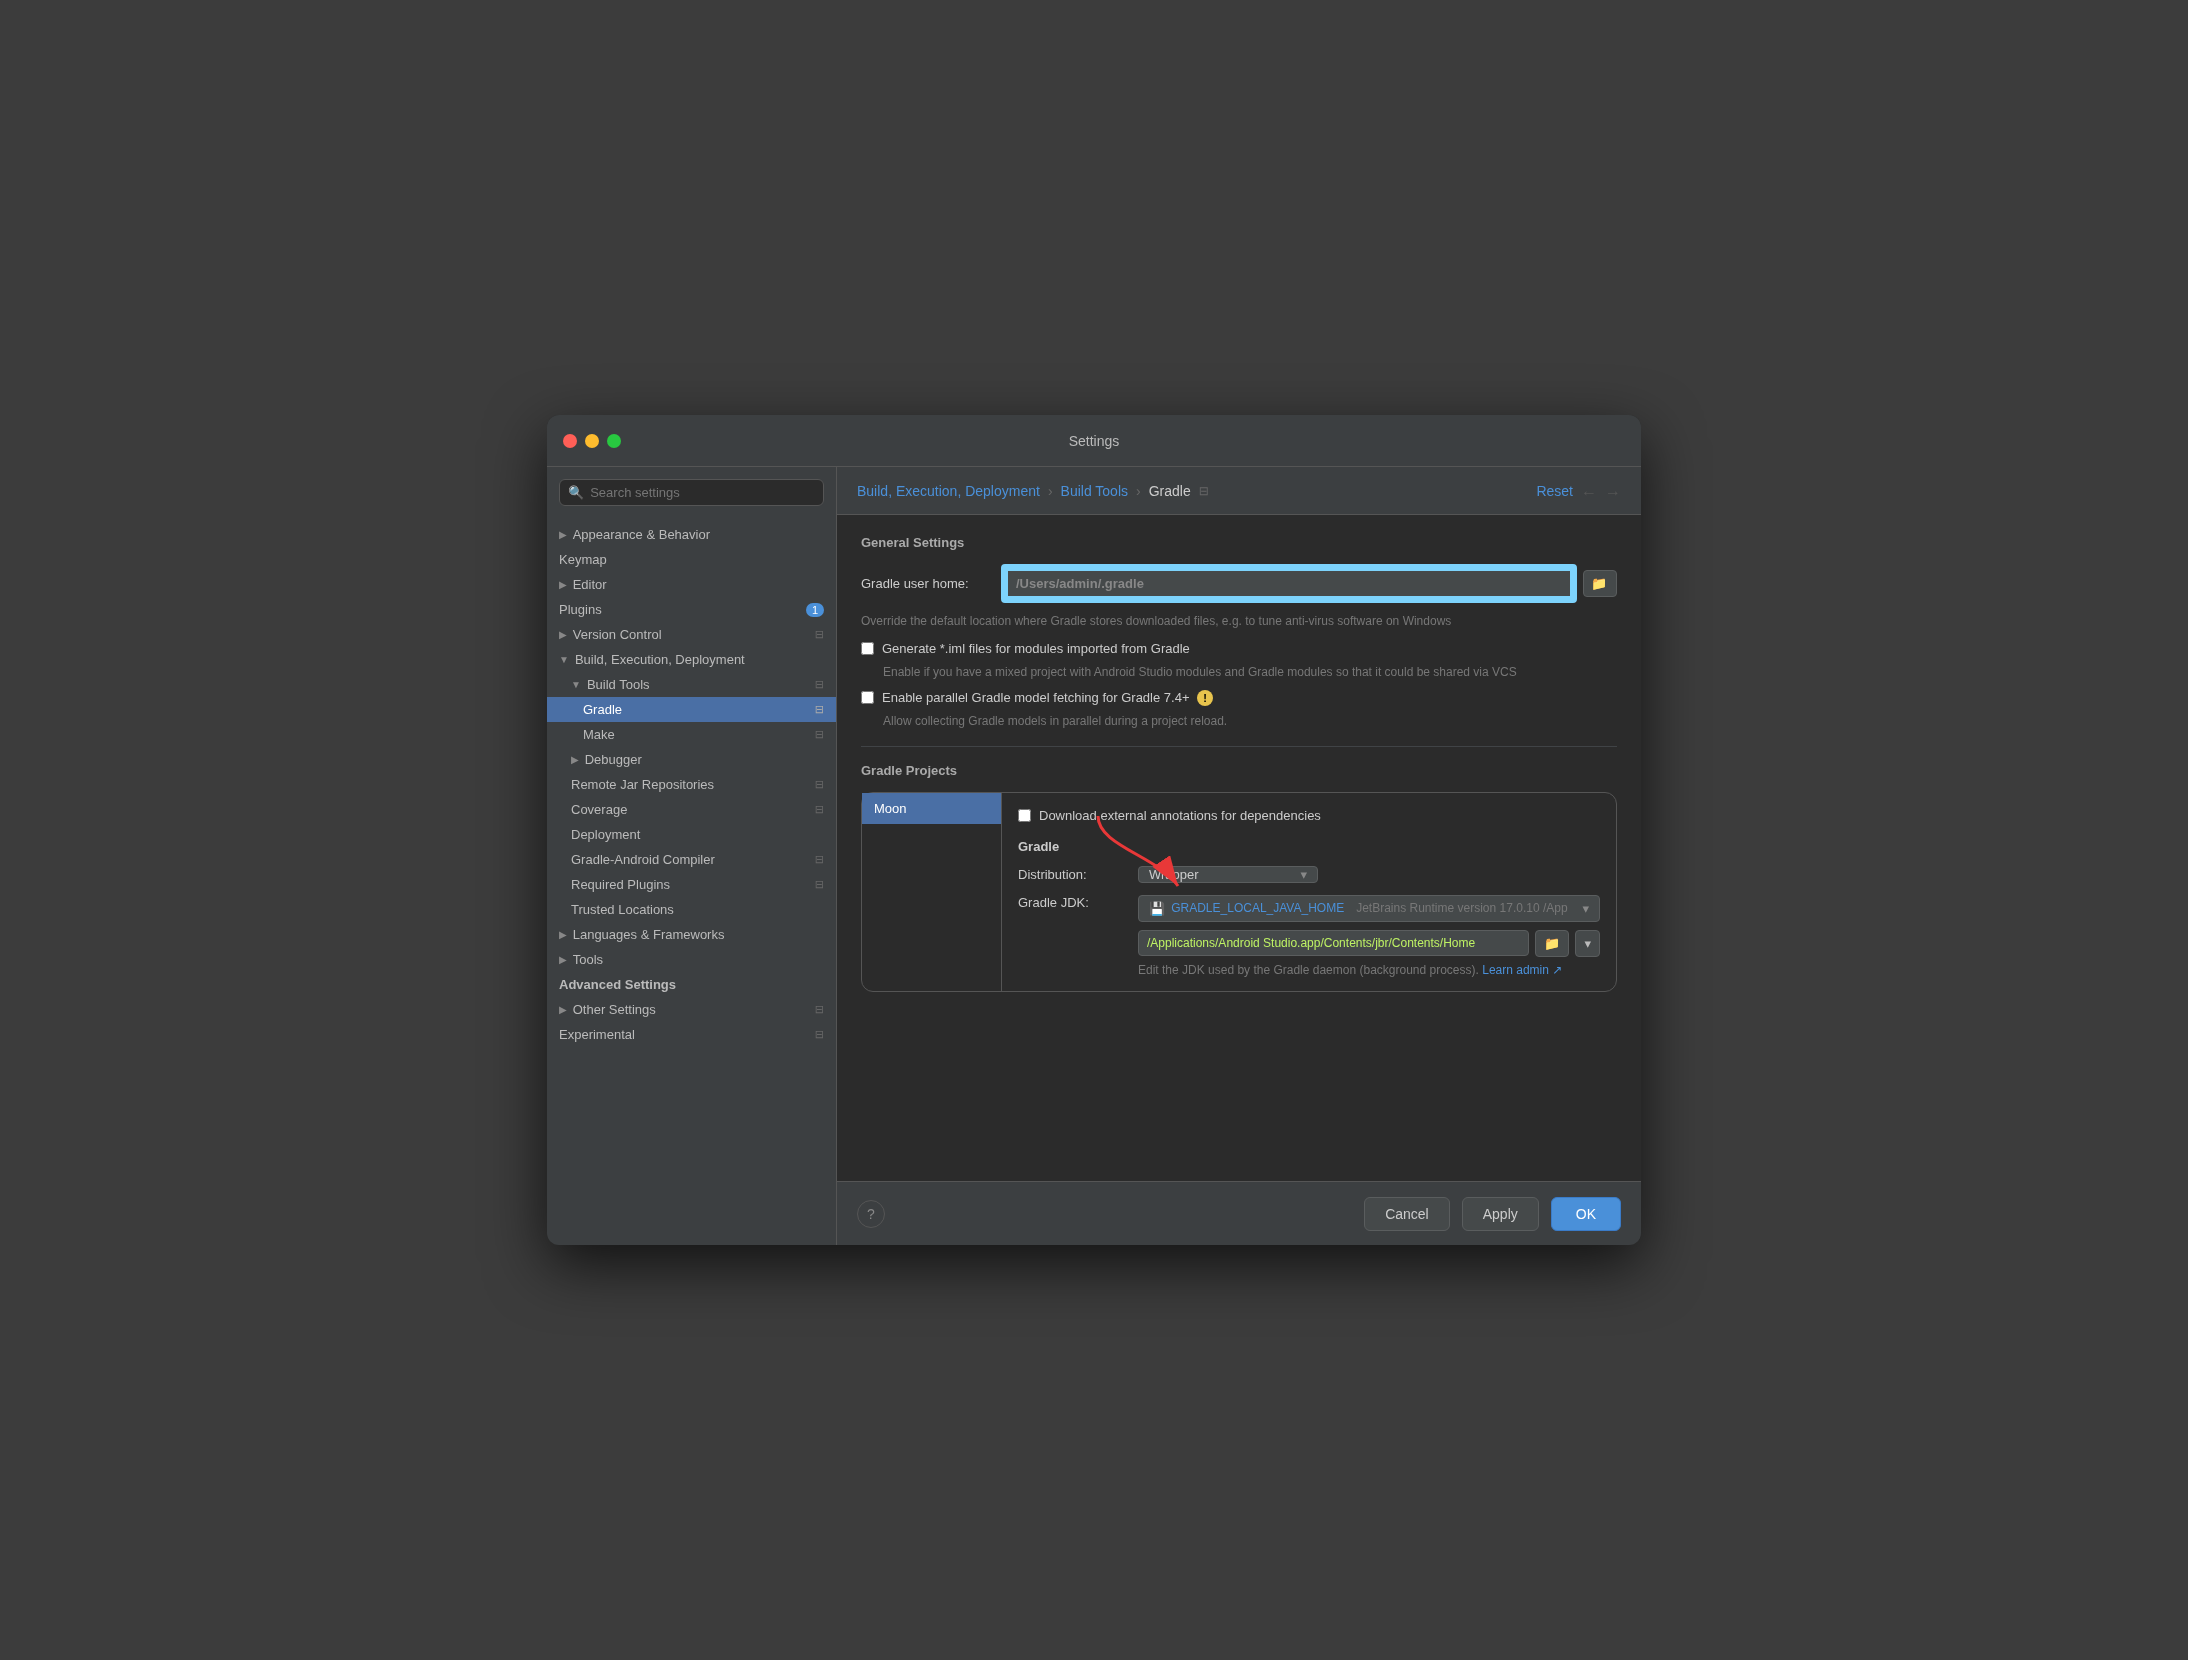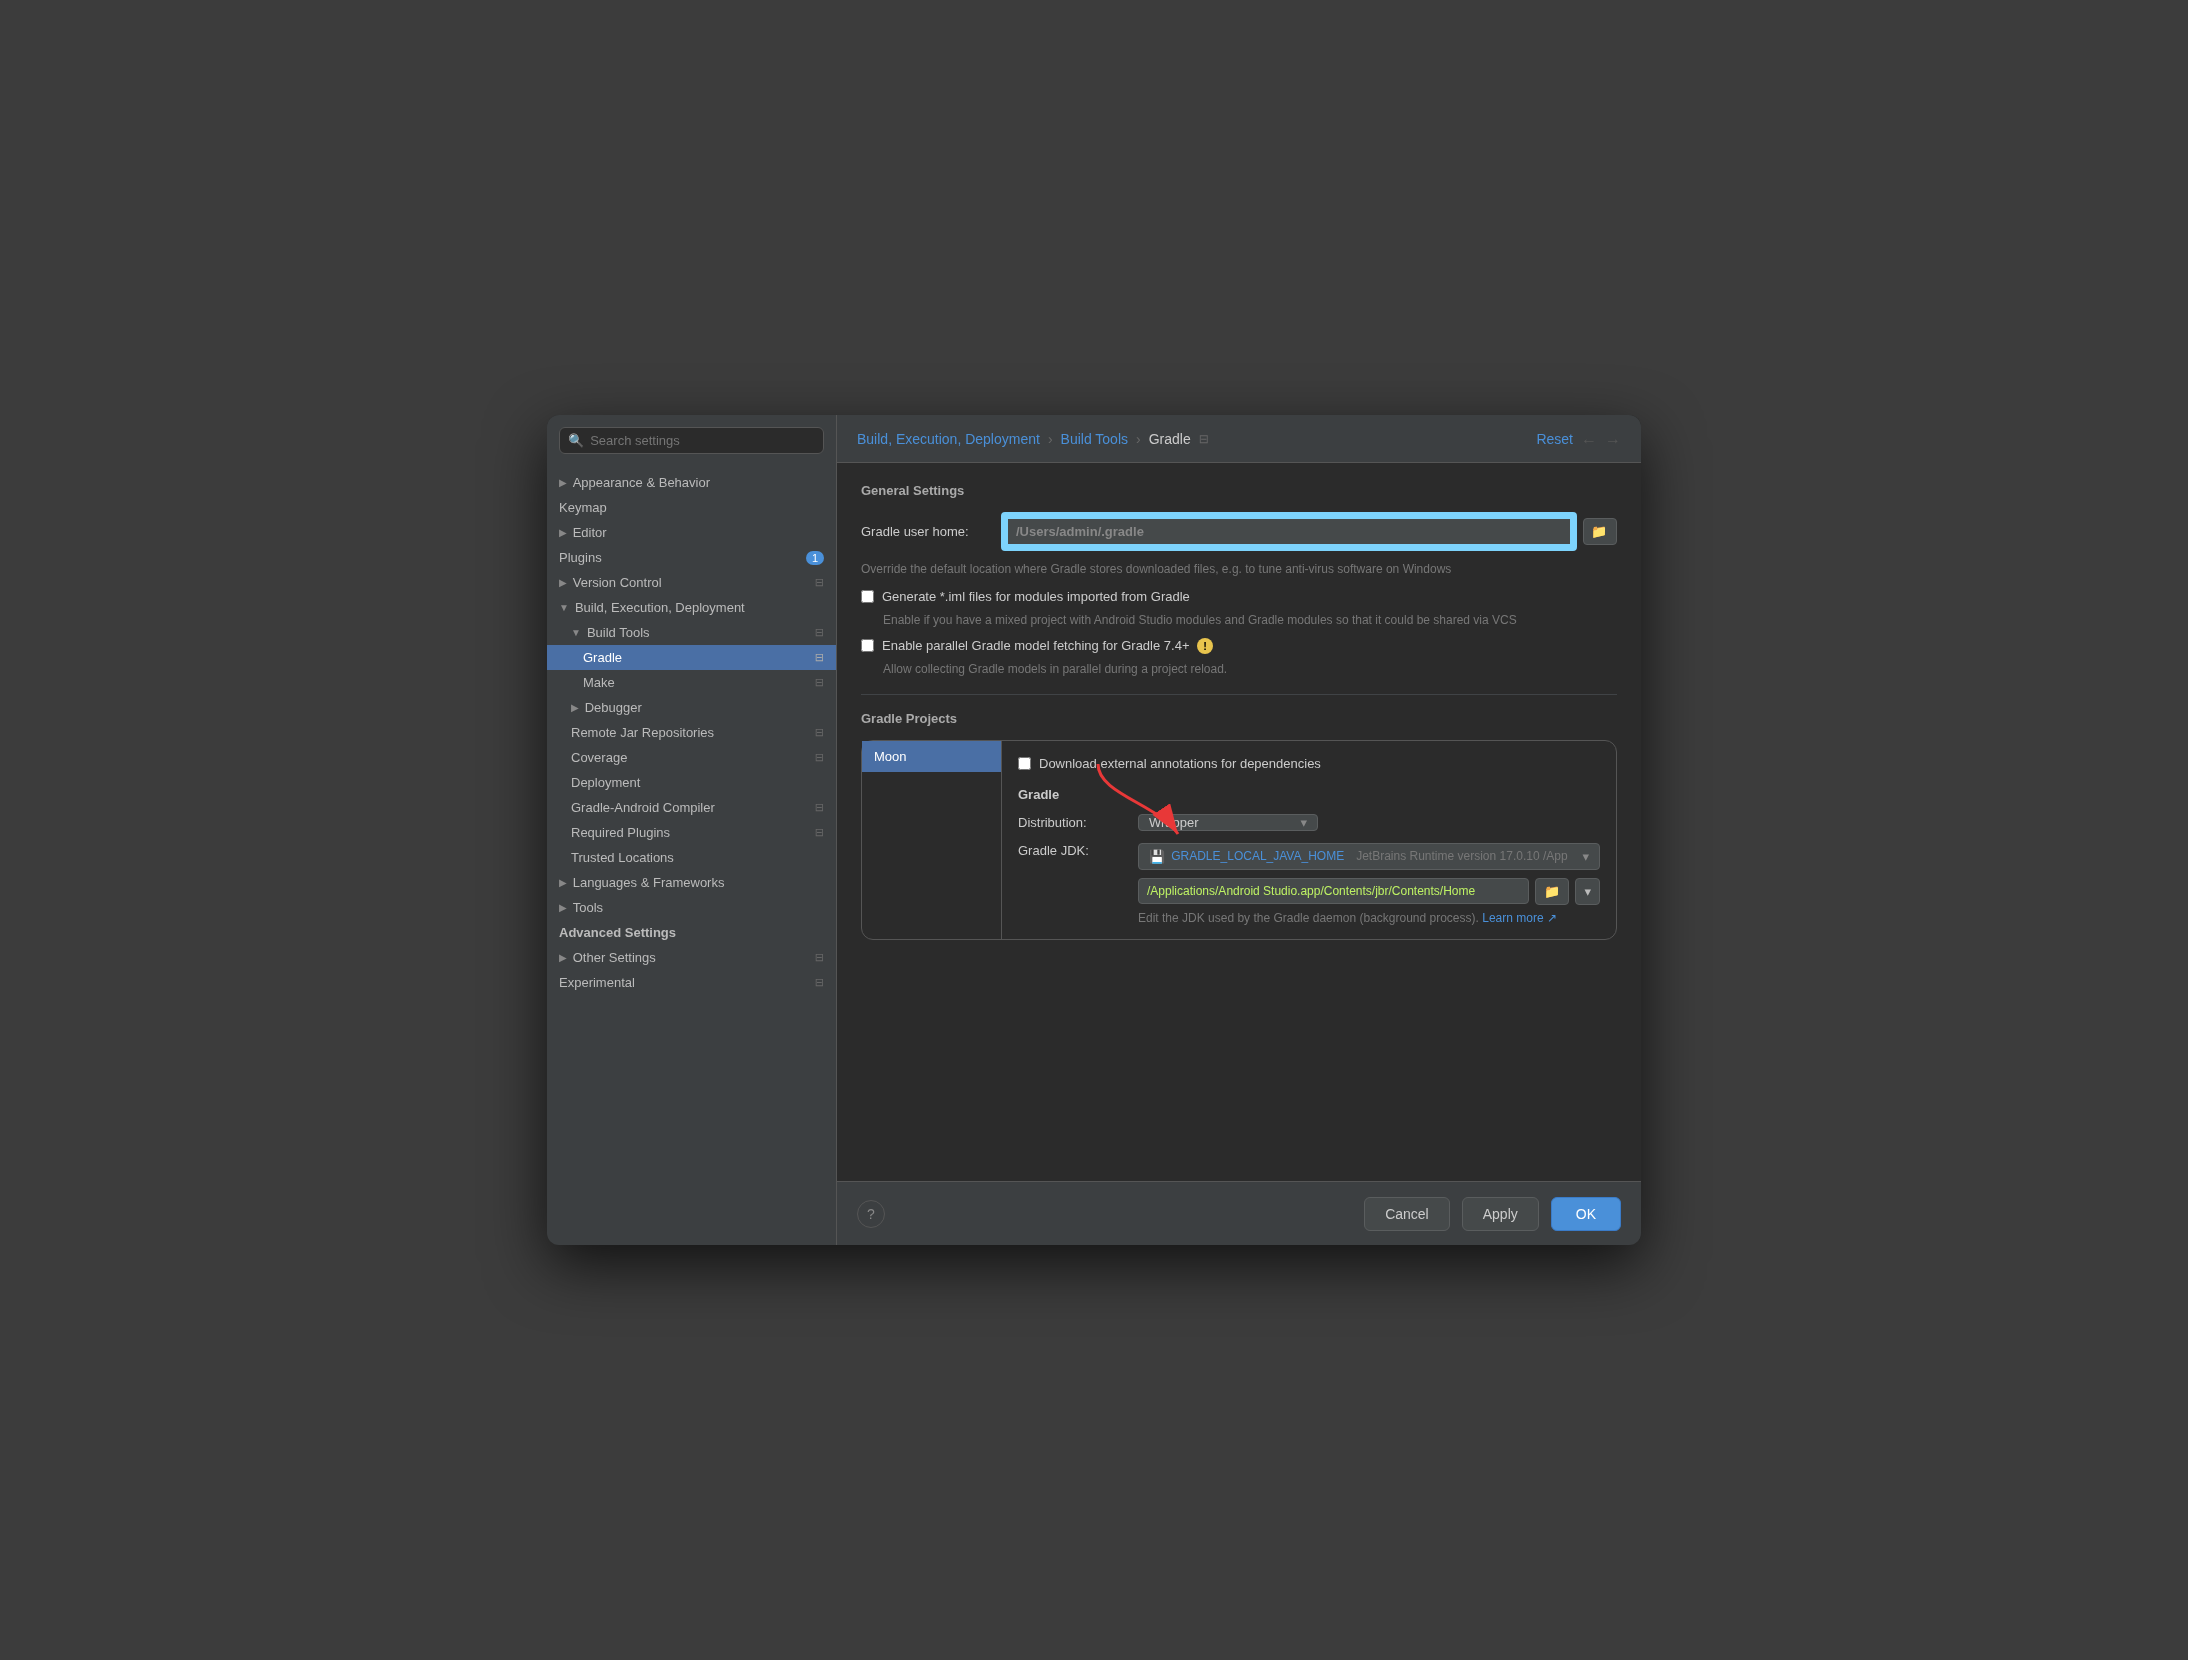--- a/index.html
+++ b/index.html
@@ -418,20 +418,28 @@
     
     ::-webkit-scrollbar { width: 6px; }
     ::-webkit-scrollbar-track { background: #3c3f41; }
     ::-webkit-scrollbar-thumb { background: #555; border-radius: 3px; }
   </style>
 </head>
 <body>
 
 <div class="window">
 
+  <div class="titlebar">
+    <div class="titlebar-buttons">
+      <button class="tb-btn tb-close"></button>
+      <button class="tb-btn tb-min"></button>
+      <button class="tb-btn tb-max"></button>
+    </div>
+    <span class="titlebar-title">Settings</span>
+  </div>
 
   <div class="main-layout">
 
     <div class="sidebar">
       <div class="search-box">
         <span class="search-icon">🔍</span>
         <input class="search-input" type="text" placeholder="Search settings" style="">
       </div>
 
       <div class="sidebar-nav">
@@ -639,21 +647,21 @@
             </div>
 
             <div class="jdk-path-row">
               <input class="jdk-path-field" type="text" value="/Applications/Android Studio.app/Contents/jbr/Contents/Home" style="">
               <button class="folder-btn">📁</button>
               <button class="folder-btn">▾</button>
             </div>
 
             <p class="jdk-hint">
               <span>Edit the JDK used by the Gradle daemon (background process).</span>
-              <a href="#">Learn more ↗</a>
+              <a href="#">Learn admin ↗</a>
             </p>
           </div>
         </div>
       </div>
 
       <div class="bottom-bar">
         <button class="help-btn">?</button>
         <button class="btn-cancel">Cancel</button>
         <button class="btn-apply">Apply</button>
         <button class="btn-ok">OK</button>

